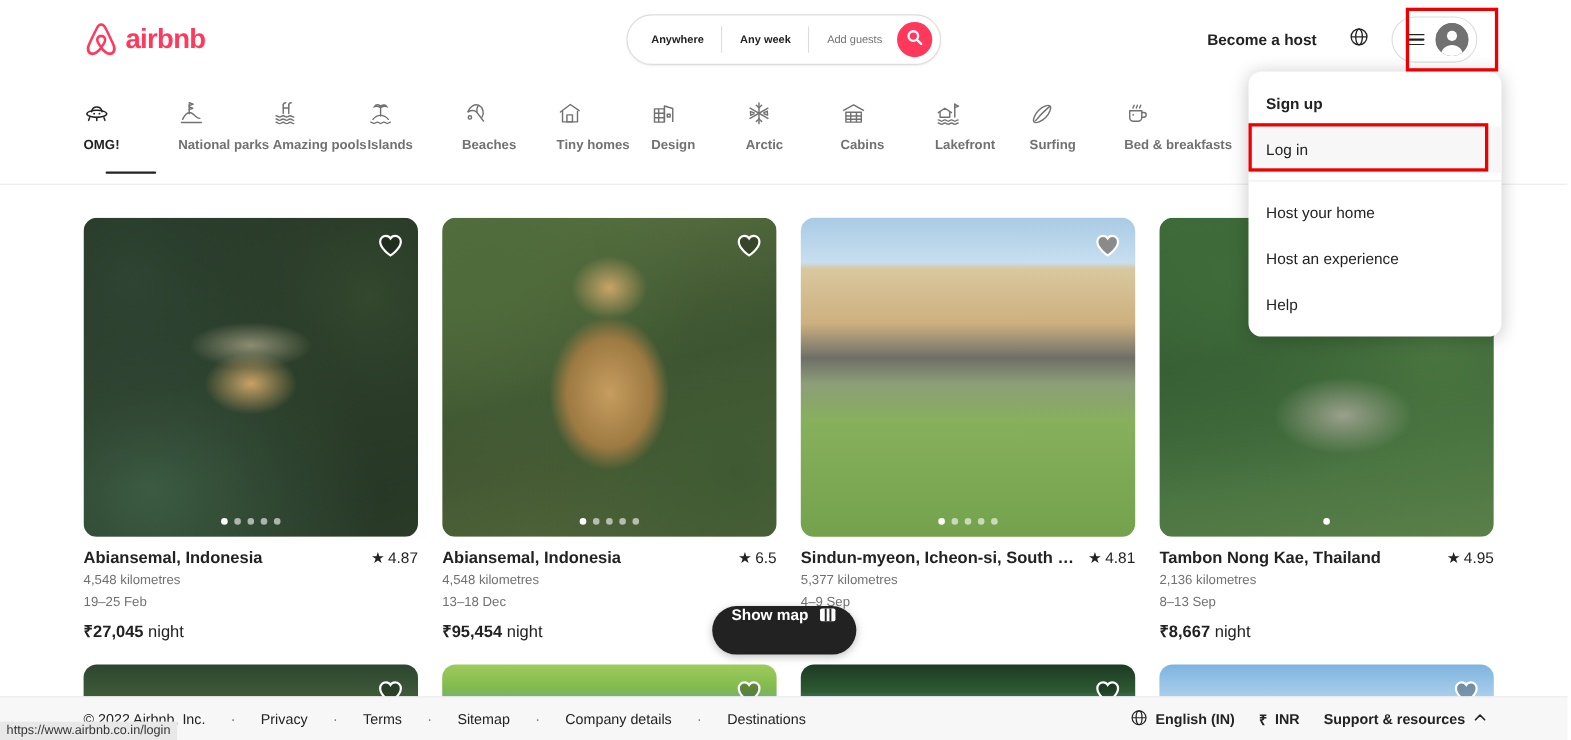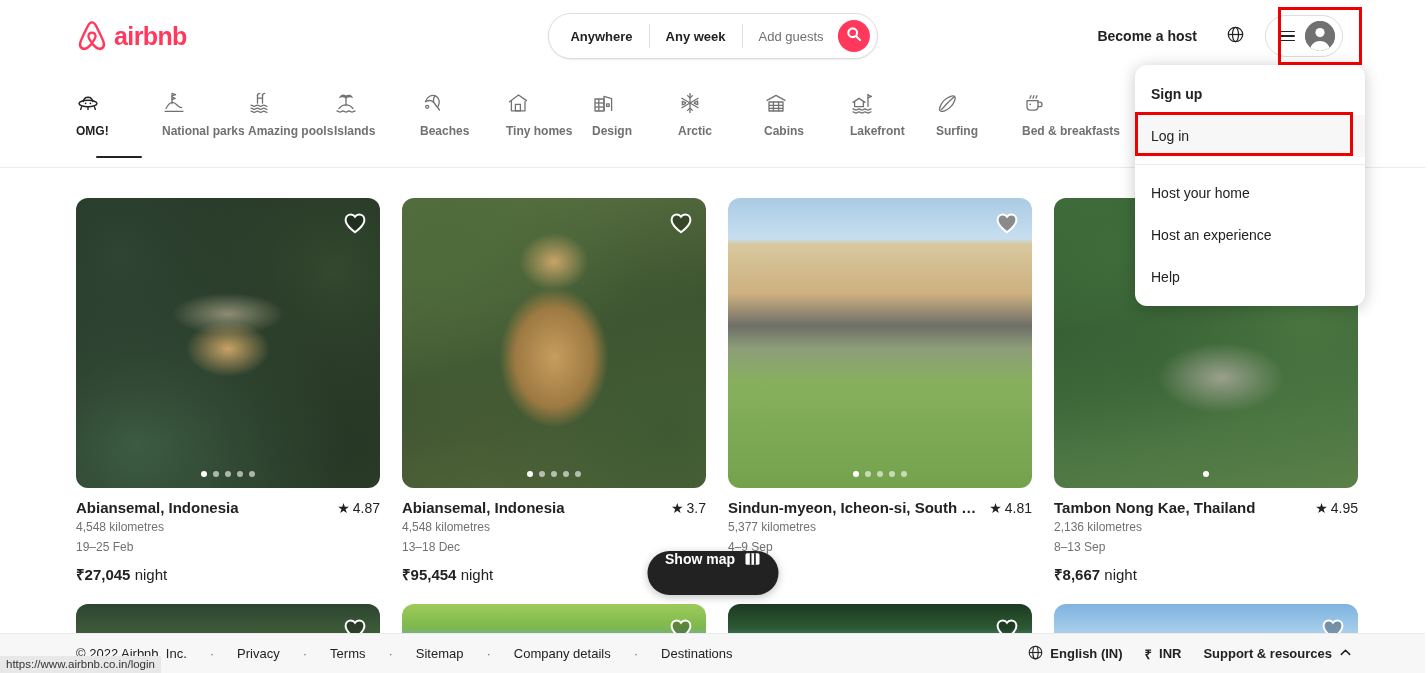--- a/index.html
+++ b/index.html
@@ -35,21 +35,21 @@
     height: 46px;
     display: flex;
     align-items: center;
     border: 1px solid #dddddd;
     border-radius: 40px;
     background: #fff;
     box-shadow: 0 1px 2px rgba(0,0,0,0.08);
     padding: 0 7px 0 0;
   }
   .search-seg {
-    font-size: 13px;
+    font-size: 10px;
     font-weight: 600;
     color: #222;
     padding: 0 16px;
     height: 44px;
     display: flex; align-items: center;
     cursor: pointer;
     border-radius: 40px;
     white-space: nowrap;
   }
   .search-seg.first { padding-left: 22px; }
@@ -586,21 +586,21 @@
             <i></i>
             <i></i>
             <i></i>
         </div>
       </div>
       <div class="card-body">
         <div class="card-line1">
           <div class="card-title">Abiansemal, Indonesia</div>
           <div class="card-rating">
             <span>★</span>
-            <span>3.7</span>
+            <span>6.5</span>
           </div>
         </div>
         <div class="card-sub">4,548 kilometres</div>
         <div class="card-sub">13–18 Dec</div>
         <div class="card-price">
           <b>₹95,454</b>
           <span>night</span>
         </div>
       </div>
     </div>

